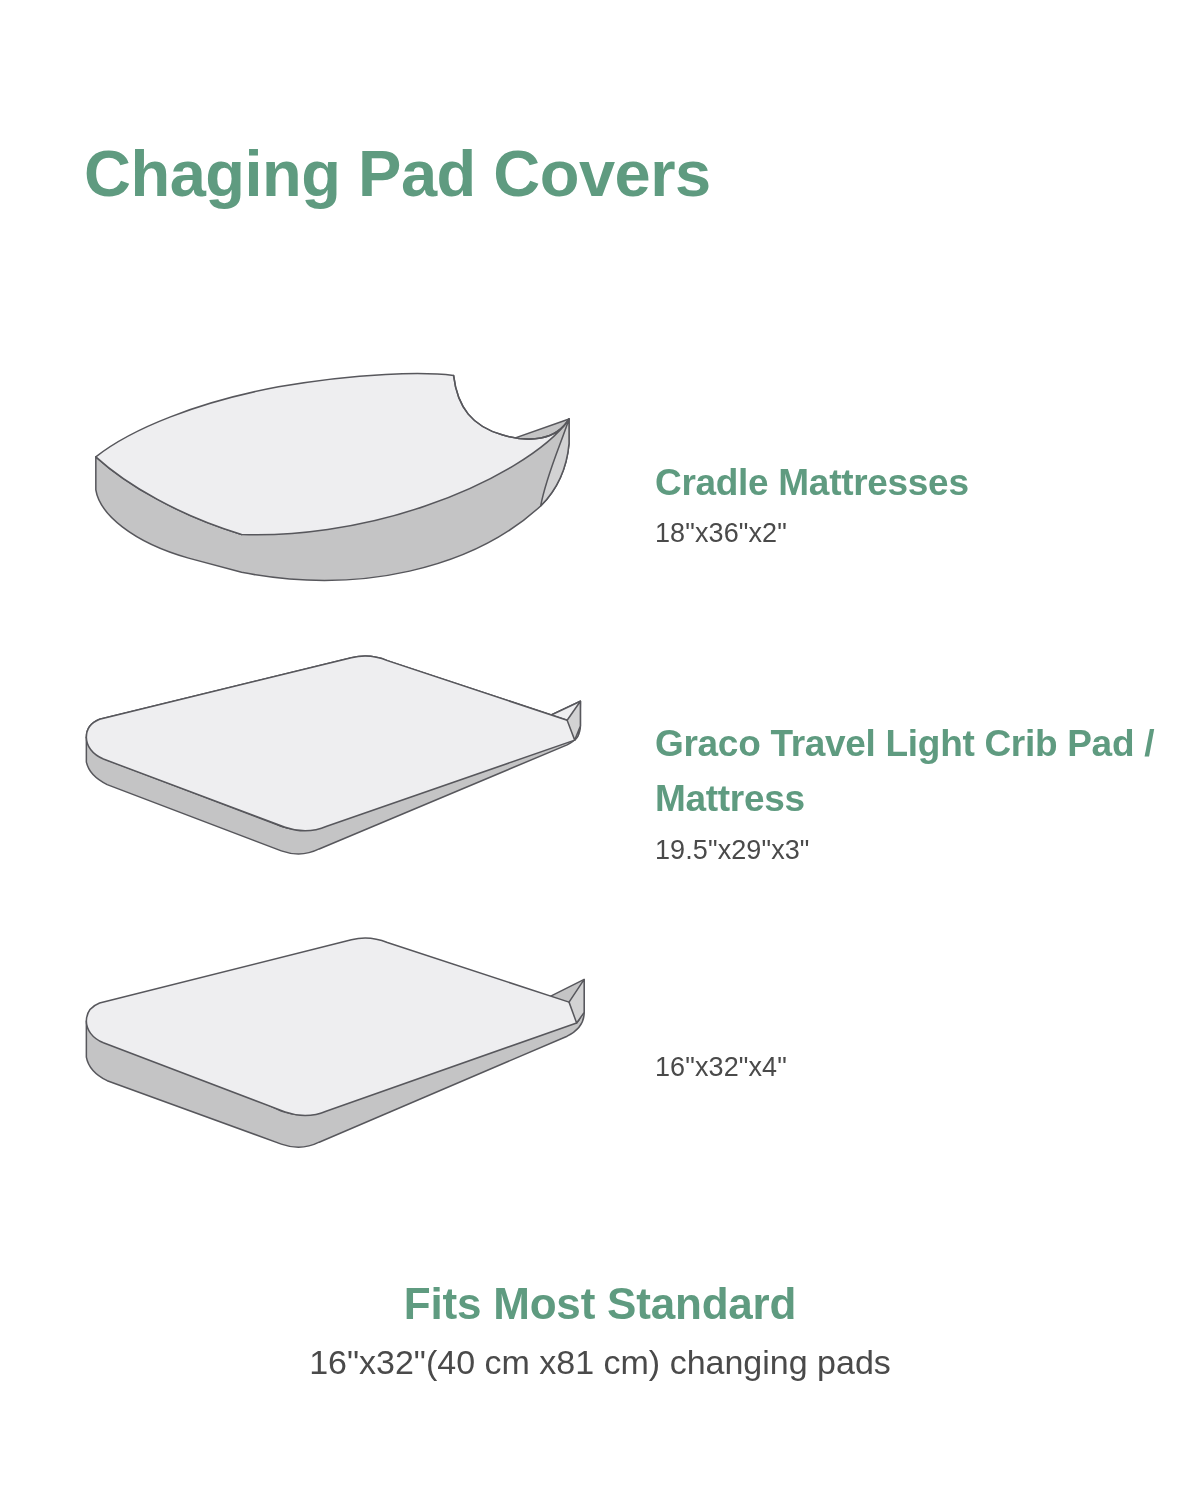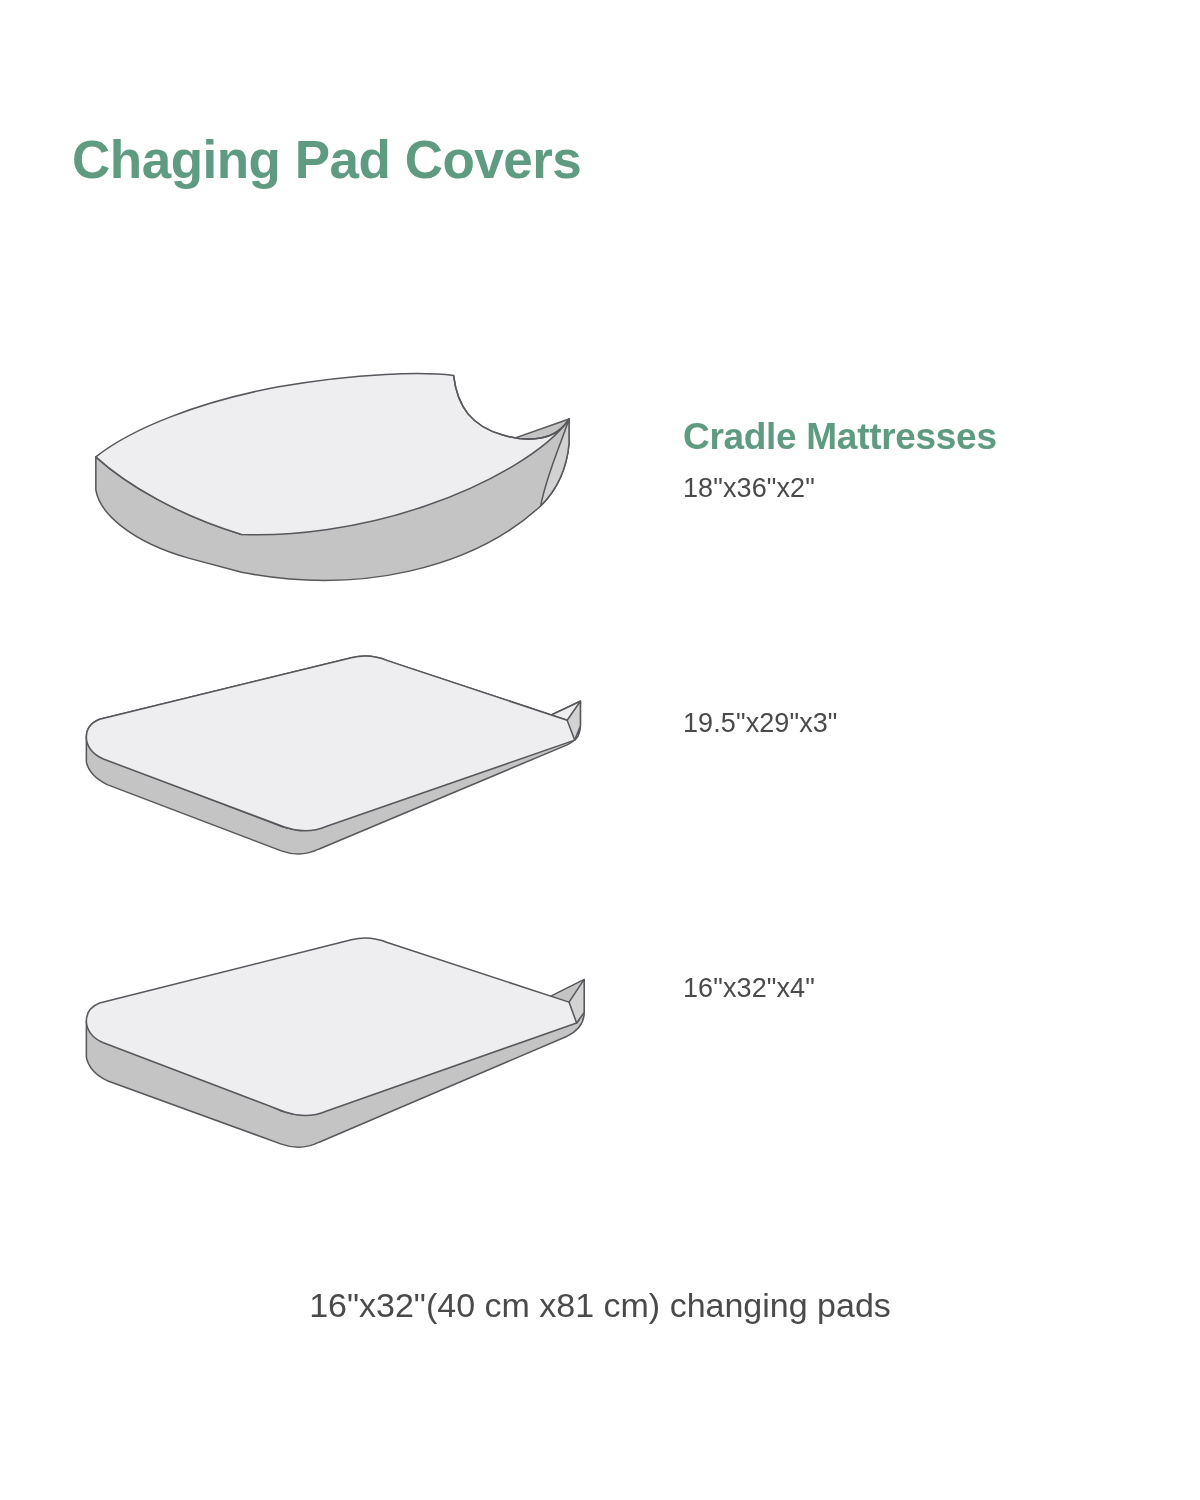--- a/index.html
+++ b/index.html
@@ -13,38 +13,37 @@
     height: 1500px;
     position: relative;
     overflow: hidden;
     font-family: "Liberation Sans", sans-serif;
     -webkit-font-smoothing: antialiased;
   }
 
   
   .page-title {
     position: absolute;
-    left: 72px;
+    left: 84px;
     top: 94px;
-    font-size: 53px;
+    font-size: 65px;
     line-height: 1.12;
     font-weight: 700;
     letter-spacing: -0.5px;
     color: #5f9b80;
     white-space: nowrap;
   }
 
   
   .product-row {
     position: absolute;
     left: 0;
     width: 1200px;
     display: flex;
-    align-items: flex-start;
-    gap: 28px;
+    align-items: center;
   }
   #row-0 { top: 362px; }
   #row-1 { top: 650px; }
   #row-2 { top: 930px; }
 
   .illustration {
     width: 560px;
     flex: 0 0 560px;
     display: block;
     margin-left: 75px;
@@ -188,20 +187,21 @@
                  C 252 192, 236 192, 222 187
                  L 30 115
                  C 18 110, 12 101, 12 92 Z" fill="#eeeef0"></path>
 
         <path d="M 528 95 L 534 80 L 534 54 L 520 74 Z" fill="#d2d2d3"></path>
       </g>
     </svg>
   </div>
 
   <div class="text-col">
+    <p class="product-name">Graco Travel Light Crib Pad / Mattress</p>
     <p class="product-dims">19.5"x29"x3"</p>
   </div>
 </div>
 
 <div class="product-row" id="row-2">
 
   <div class="illustration">
     <svg viewBox="0 0 560 250" width="530" height="237" xmlns="http://www.w3.org/2000/svg">
       <g stroke="#57575c" stroke-width="1.6" stroke-linejoin="round" stroke-linecap="round">
 
@@ -230,14 +230,15 @@
       </g>
     </svg>
   </div>
 
   <div class="text-col">
     <p class="product-dims">16"x32"x4"</p>
   </div>
 </div>
 
 <div class="footer">
+  <p class="footer-title">Fits Most Standard</p>
   <p class="footer-sub">16"x32"(40 cm x81 cm) changing pads</p>
 </div>
 
 </body></html>

